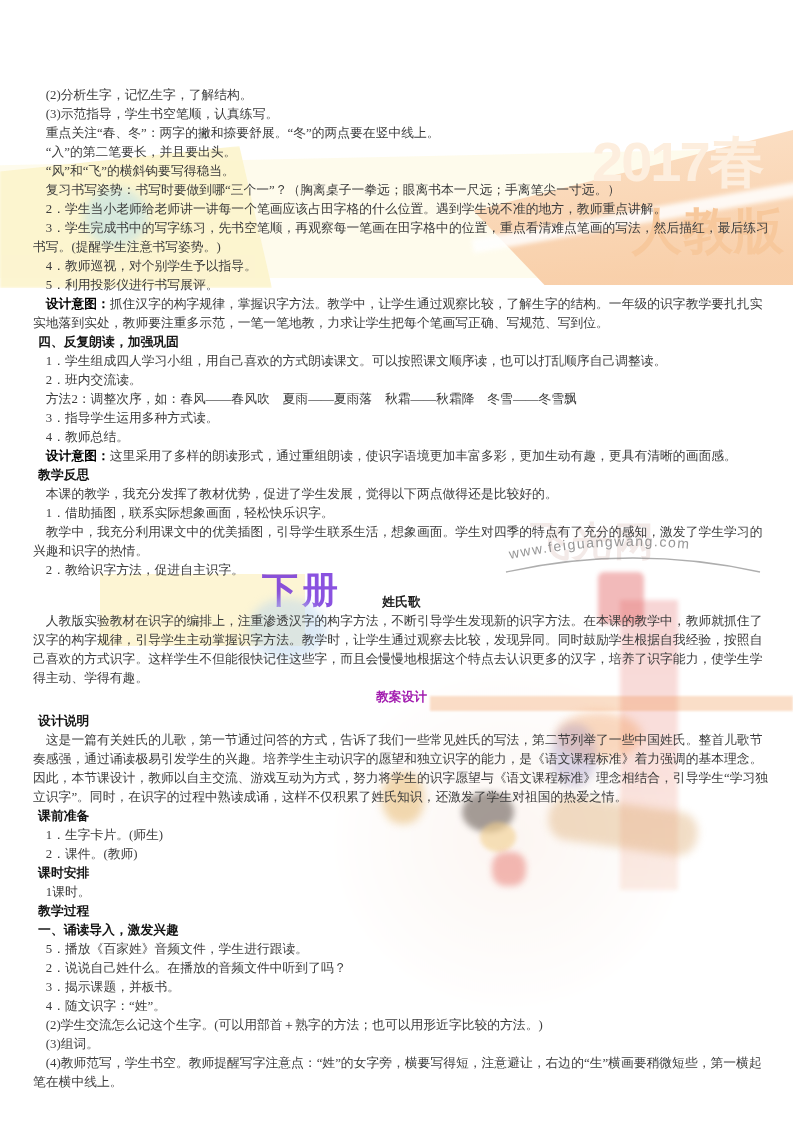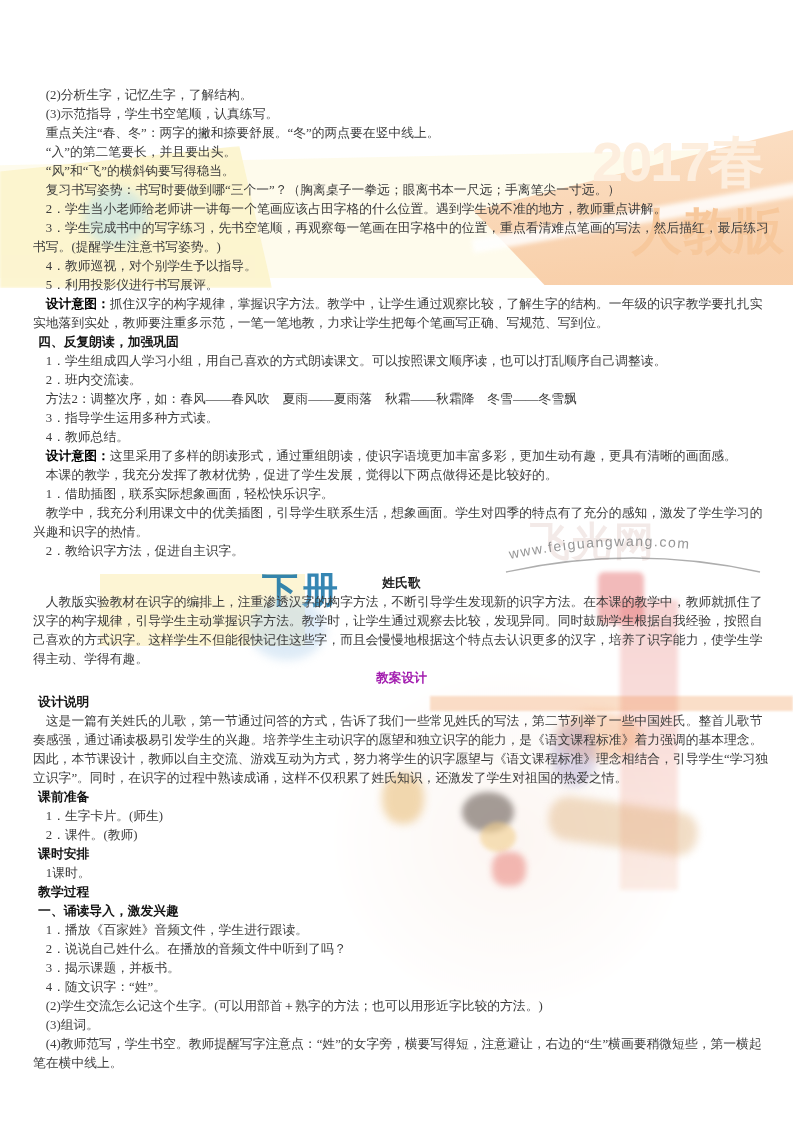--- a/index.html
+++ b/index.html
@@ -21,21 +21,21 @@
   .ribbon-slash{left:470px;top:208px;width:360px;height:14px;background:#ffffff;opacity:.85;
     transform:rotate(-10deg);filter:blur(2px);}
   .badge-year{left:592px;top:134px;width:210px;font-weight:bold;font-size:56px;line-height:1;
     color:#fdeede;letter-spacing:-2px;white-space:nowrap;
     font-family:"Liberation Sans","DejaVu Sans",sans-serif;}
   .badge-edition{left:632px;top:206px;width:200px;font-weight:bold;font-size:50px;line-height:1;
     color:#f7c89c;letter-spacing:1px;white-space:nowrap;
     font-family:"Liberation Sans","DejaVu Sans",sans-serif;}
   
   .cover-rect-yellow{left:100px;top:574px;width:205px;height:72px;background:#fbefb8;opacity:.6;}
-  .cover-text-faint{left:262px;top:566px;font-size:36px;font-weight:bold;color:#0369a1;
+  .cover-text-faint{left:262px;top:566px;font-size:36px;font-weight:bold;color:#6d28d9;
     opacity:.8;letter-spacing:4px;}
   .cover-blob-blue{left:248px;top:598px;width:78px;height:62px;border-radius:50%;
     background:#bcd7ee;opacity:.5;filter:blur(5px);}
   .cover-lantern{left:598px;top:572px;width:46px;height:52px;background:#e05555;opacity:.4;
     filter:blur(2px);border-radius:6px;}
   .cover-redstrip{left:620px;top:600px;width:58px;height:290px;
     background:linear-gradient(#e36a6a,#ef9a8a 60%,#f3c0a8);opacity:.28;filter:blur(2px);}
   .cover-stripe-orange{left:430px;top:696px;width:363px;height:15px;background:#f08a3c;
     opacity:.28;filter:blur(1px);}
   .cover-blob-orange{left:556px;top:712px;width:86px;height:48px;border-radius:50%;
@@ -116,36 +116,37 @@
     <p class="blk blk-item">4．教师巡视，对个别学生予以指导。</p>
     <p class="blk blk-item">5．利用投影仪进行书写展评。</p>
     <p class="blk blk-design"><b>设计意图：</b>抓住汉字的构字规律，掌握识字方法。教学中，让学生通过观察比较，了解生字的结构。一年级的识字教学要扎扎实实地落到实处，教师要注重多示范，一笔一笔地教，力求让学生把每个笔画写正确、写规范、写到位。</p>
     <p class="blk blk-heading">四、反复朗读，加强巩固</p>
     <p class="blk blk-item">1．学生组成四人学习小组，用自己喜欢的方式朗读课文。可以按照课文顺序读，也可以打乱顺序自己调整读。</p>
     <p class="blk blk-item">2．班内交流读。</p>
     <p class="blk blk-item">方法2：调整次序，如：春风——春风吹　夏雨——夏雨落　秋霜——秋霜降　冬雪——冬雪飘</p>
     <p class="blk blk-item">3．指导学生运用多种方式读。</p>
     <p class="blk blk-item">4．教师总结。</p>
     <p class="blk blk-design"><b>设计意图：</b>这里采用了多样的朗读形式，通过重组朗读，使识字语境更加丰富多彩，更加生动有趣，更具有清晰的画面感。</p>
+    <p class="blk blk-heading">教学反思</p>
     <p class="blk blk-item">本课的教学，我充分发挥了教材优势，促进了学生发展，觉得以下两点做得还是比较好的。</p>
     <p class="blk blk-item">1．借助插图，联系实际想象画面，轻松快乐识字。</p>
     <p class="blk blk-para">教学中，我充分利用课文中的优美插图，引导学生联系生活，想象画面。学生对四季的特点有了充分的感知，激发了学生学习的兴趣和识字的热情。</p>
     <p class="blk blk-item">2．教给识字方法，促进自主识字。</p>
     <p class="blk blk-title">姓氏歌</p>
     <p class="blk blk-para">人教版实验教材在识字的编排上，注重渗透汉字的构字方法，不断引导学生发现新的识字方法。在本课的教学中，教师就抓住了汉字的构字规律，引导学生主动掌握识字方法。教学时，让学生通过观察去比较，发现异同。同时鼓励学生根据自我经验，按照自己喜欢的方式识字。这样学生不但能很快记住这些字，而且会慢慢地根据这个特点去认识更多的汉字，培养了识字能力，使学生学得主动、学得有趣。</p>
     <p class="blk blk-title2">教案设计</p>
     <p class="blk blk-heading">设计说明</p>
     <p class="blk blk-para">这是一篇有关姓氏的儿歌，第一节通过问答的方式，告诉了我们一些常见姓氏的写法，第二节列举了一些中国姓氏。整首儿歌节奏感强，通过诵读极易引发学生的兴趣。培养学生主动识字的愿望和独立识字的能力，是《语文课程标准》着力强调的基本理念。因此，本节课设计，教师以自主交流、游戏互动为方式，努力将学生的识字愿望与《语文课程标准》理念相结合，引导学生“学习独立识字”。同时，在识字的过程中熟读成诵，这样不仅积累了姓氏知识，还激发了学生对祖国的热爱之情。</p>
     <p class="blk blk-heading">课前准备</p>
     <p class="blk blk-item">1．生字卡片。(师生)</p>
     <p class="blk blk-item">2．课件。(教师)</p>
     <p class="blk blk-heading">课时安排</p>
     <p class="blk blk-item">1课时。</p>
     <p class="blk blk-heading">教学过程</p>
     <p class="blk blk-heading">一、诵读导入，激发兴趣</p>
-    <p class="blk blk-item">1．播放《百家姓》音频文件，学生进行跟读。</p>
+    <p class="blk blk-item">5．播放《百家姓》音频文件，学生进行跟读。</p>
     <p class="blk blk-item">2．说说自己姓什么。在播放的音频文件中听到了吗？</p>
     <p class="blk blk-item">3．揭示课题，并板书。</p>
     <p class="blk blk-item">4．随文识字：“姓”。</p>
     <p class="blk blk-item">(2)学生交流怎么记这个生字。(可以用部首＋熟字的方法；也可以用形近字比较的方法。)</p>
     <p class="blk blk-item">(3)组词。</p>
     <p class="blk blk-item">(4)教师范写，学生书空。教师提醒写字注意点：“姓”的女字旁，横要写得短，注意避让，右边的“生”横画要稍微短些，第一横起笔在横中线上。</p>
   </div>
 
 </body></html>

